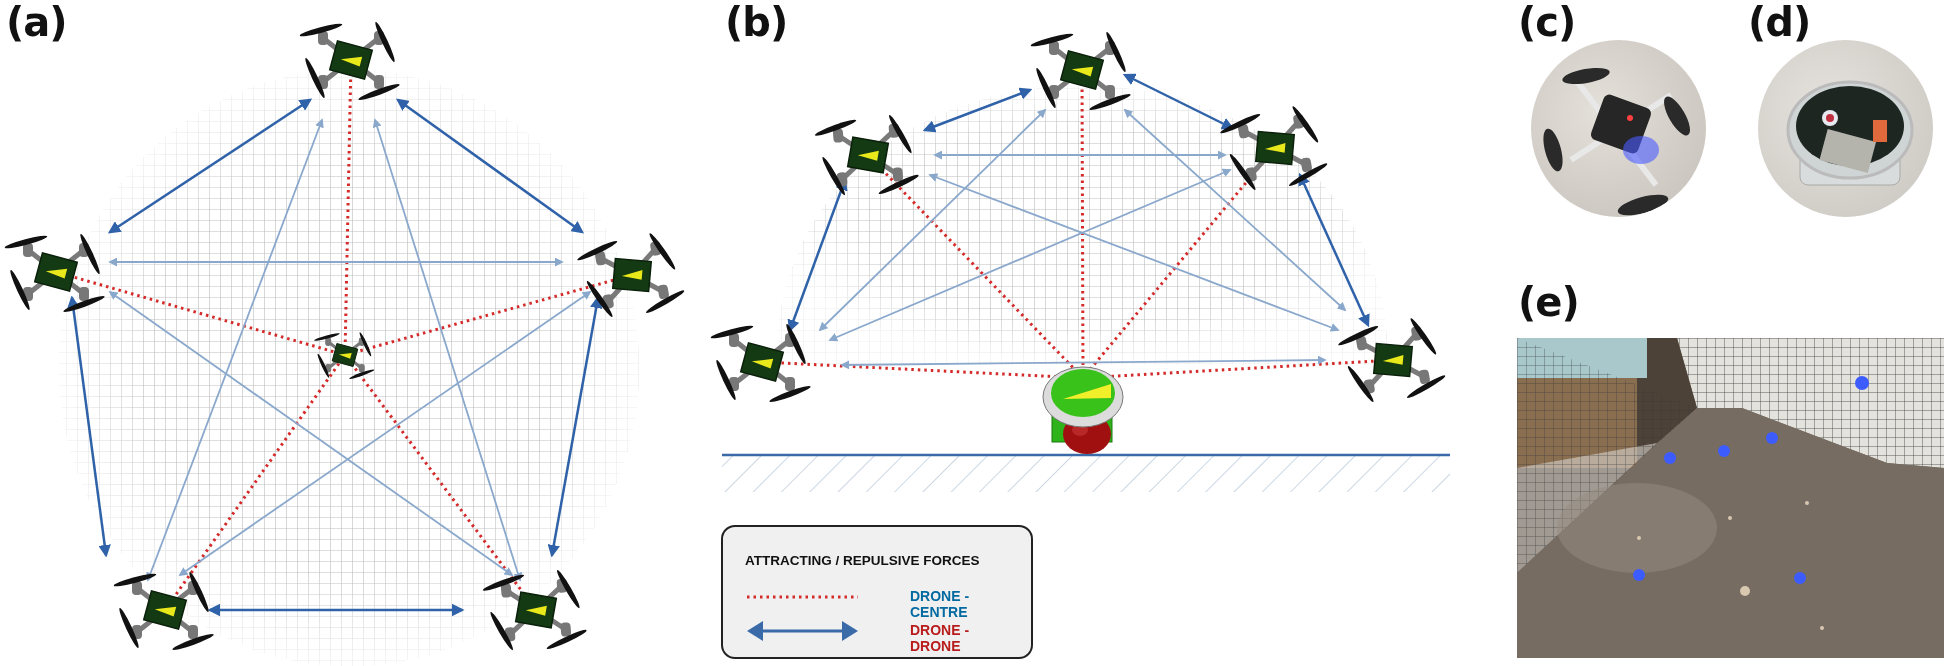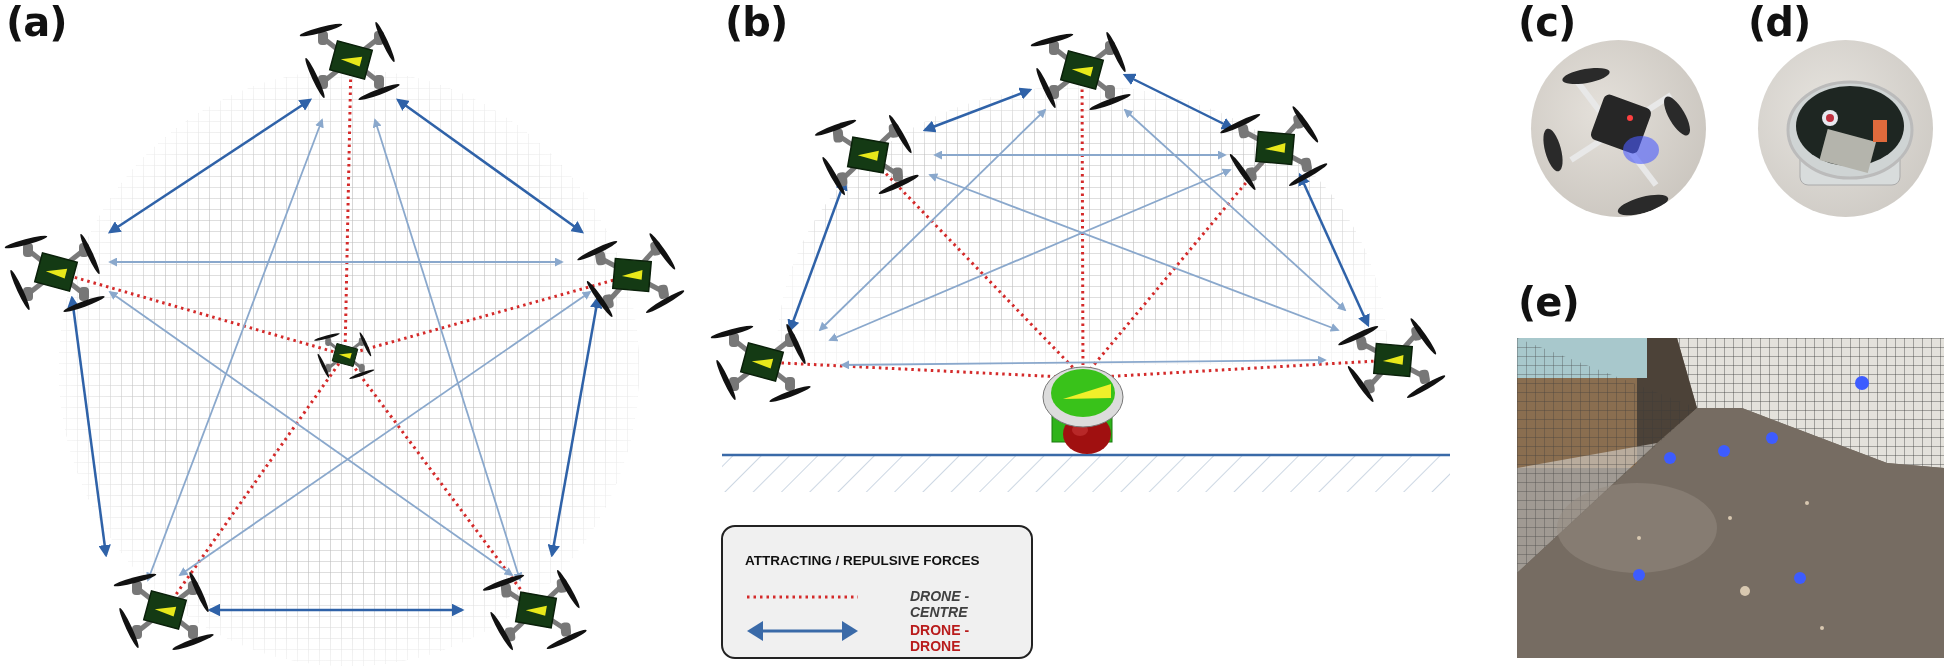--- a/index.html
+++ b/index.html
@@ -282,21 +282,21 @@
       </g>
     </g>
 </svg>
 
 <div class="legend">
   <div class="legend-title">ATTRACTING / REPULSIVE FORCES</div>
   <div class="legend-row" style="top:58px;">
     <svg class="sw" width="115" height="24">
         <line x1="2" y1="12" x2="113" y2="12" stroke="#d42a2a" stroke-width="3" stroke-dasharray="2.5 4"></line>
       </svg>
-    <span class="lbl" style="color:#404040;font-style:italic;">DRONE - CENTRE</span>
+    <span class="lbl" style="color:#0369a1;">DRONE - CENTRE</span>
   </div>
   <div class="legend-row" style="top:92px;">
     <svg class="sw" width="115" height="24">
         <line x1="16" y1="12" x2="99" y2="12" stroke="#3a6aa8" stroke-width="3"></line>
         <path d="M2 12 L18 2 L18 22 Z" fill="#3a6aa8"></path>
         <path d="M113 12 L97 2 L97 22 Z" fill="#3a6aa8"></path>
       </svg>
     <span class="lbl" style="color:#b91c1c;">DRONE - DRONE</span>
   </div>
 </div>

